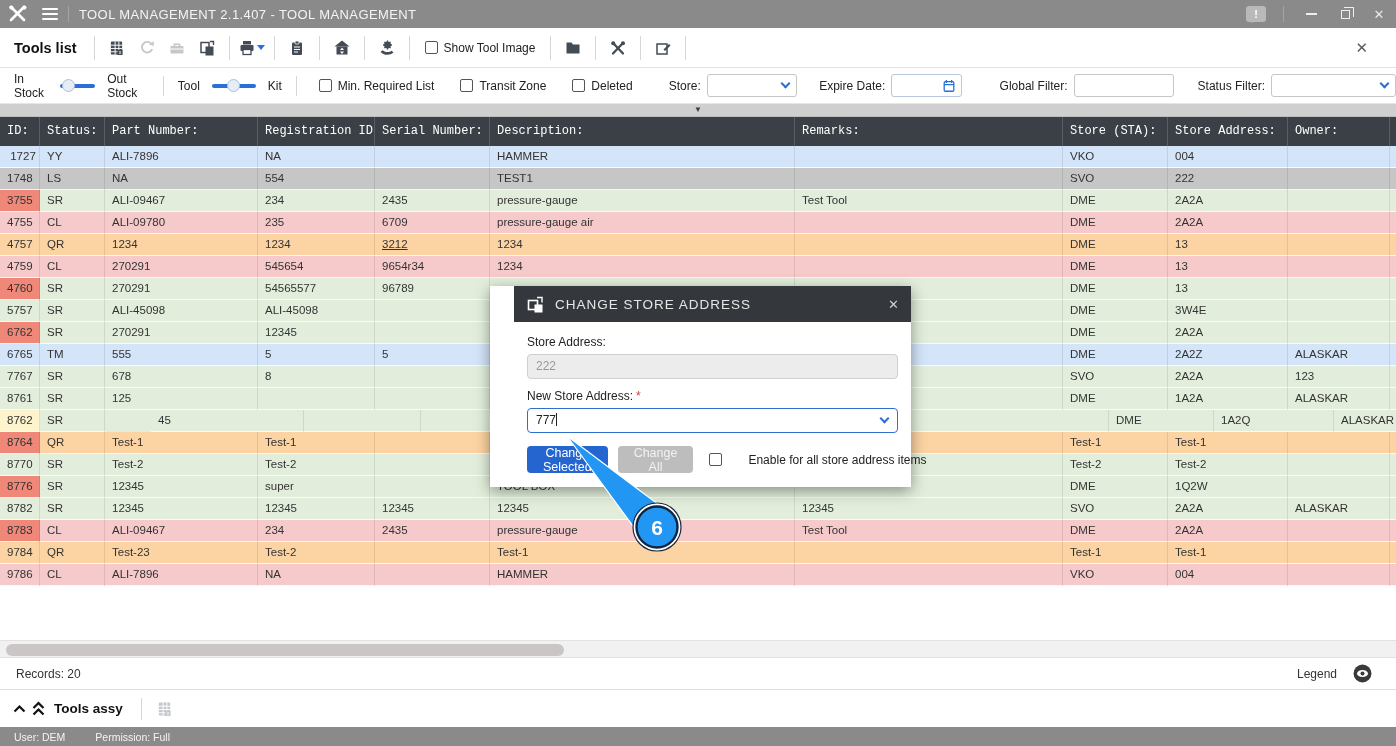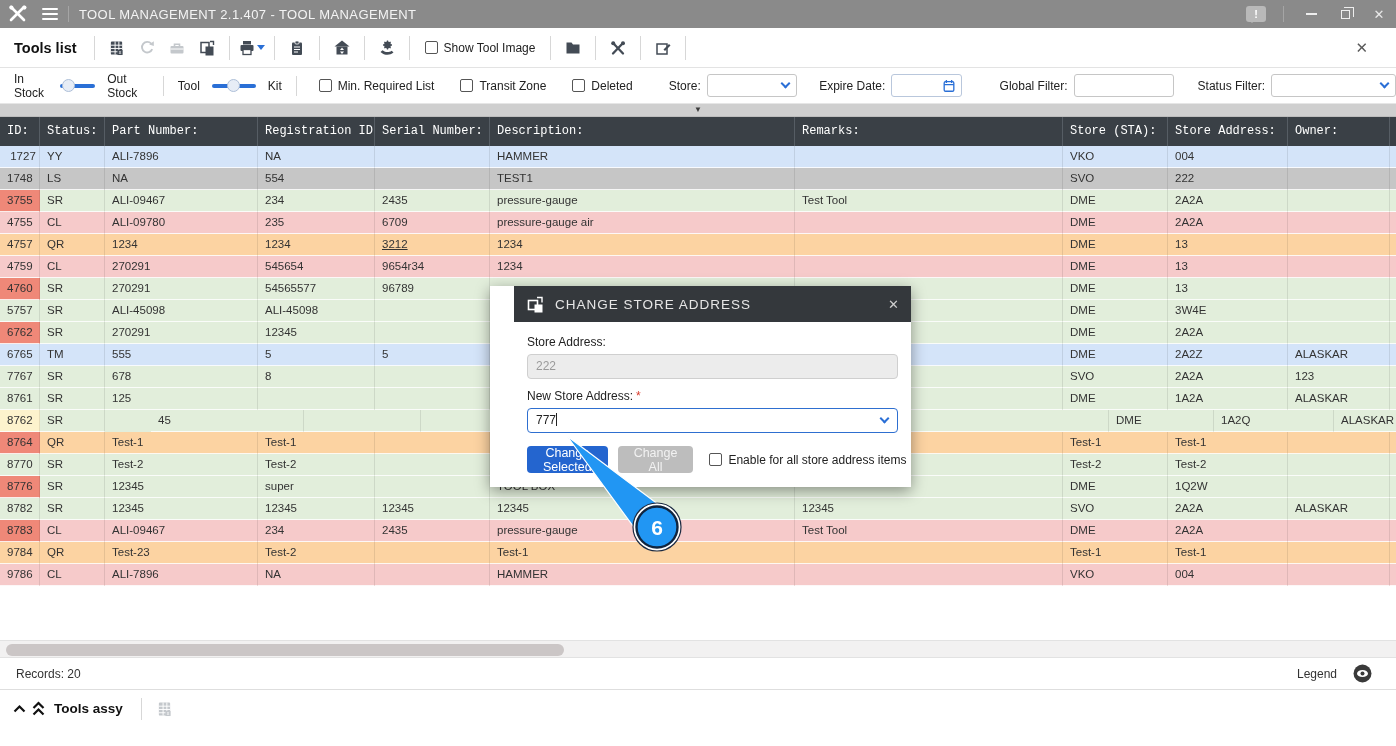--- a/index.html
+++ b/index.html
@@ -98,21 +98,21 @@
             font-size:12px; color:#9a9a9a; line-height:23px; padding:0 8px; margin-bottom:10px; }
   .dlg-combo { position:relative; height:25px; border:1px solid #2e6fd0; border-radius:4px; background:#fff;
             font-size:12px; color:#222; line-height:23px; padding:0 8px; }
   .dlg-combo .chev { position:absolute; right:9px; top:10px; }
   .caret-line { display:inline-block; width:1px; height:13px; background:#222; vertical-align:-2px; }
   .dlg-actions { margin-top:13px; display:flex; align-items:center; }
   .btn { height:27px; border-radius:4px; font-size:12.5px; display:flex; align-items:center; justify-content:center;
          padding:0 16px; font-family:inherit; border:none; }
   .btn-primary { background:var(--primary-button); color:#fff; }
   .btn-disabled { background:#bdbdbd; color:#f2f2f2; margin-left:10px; }
-  .dlg-cb-group { display:flex; align-items:center; margin-left:16px; }
+  .dlg-cb-group { display:flex; align-items:center; margin-left:16px;gap:20px; }
 
   .callout { position:absolute; left:540px; top:428px; z-index:11; }
 </style>
 </head>
 <body>
 
 <div class="app">
 
   <div class="titlebar">
     <span class="logo">
@@ -605,20 +605,24 @@
     <span class="ibtn dim">
       <svg width="15" height="16" viewBox="0 0 16 16">
           <rect x="2" y="1" width="12" height="14" rx="1" fill="currentColor"></rect>
           <path d="M2 5h12M2 8.5h12M2 12h12M6.5 1v14M10.5 1v14" stroke="#fff" stroke-width="1"></path>
           <rect x="9" y="10" width="5.5" height="5.5" fill="currentColor"></rect>
           <text x="11.8" y="14.8" font-size="5.5" fill="#fff" text-anchor="middle" font-family="Liberation Sans, sans-serif">x</text>
         </svg>
     </span>
   </div>
 
+  <div class="statusbar">
+    <span>User: DEM</span>
+    <span>Permission: Full</span>
+  </div>
 
   <div class="dialog">
     <div class="dlg-head">
       <svg width="19" height="19" viewBox="0 0 19 19">
         <rect x="2.5" y="5.5" width="9" height="9" fill="none" stroke="#fff" stroke-width="1.6"></rect>
         <path d="M11 2.5h5v5" fill="none" stroke="#fff" stroke-width="1.4"></path>
         <rect x="8.5" y="9.5" width="8" height="8" fill="#fff"></rect>
       </svg>
       <span class="dlg-title">CHANGE STORE ADDRESS</span>
       <span class="dlg-close">✕</span>

